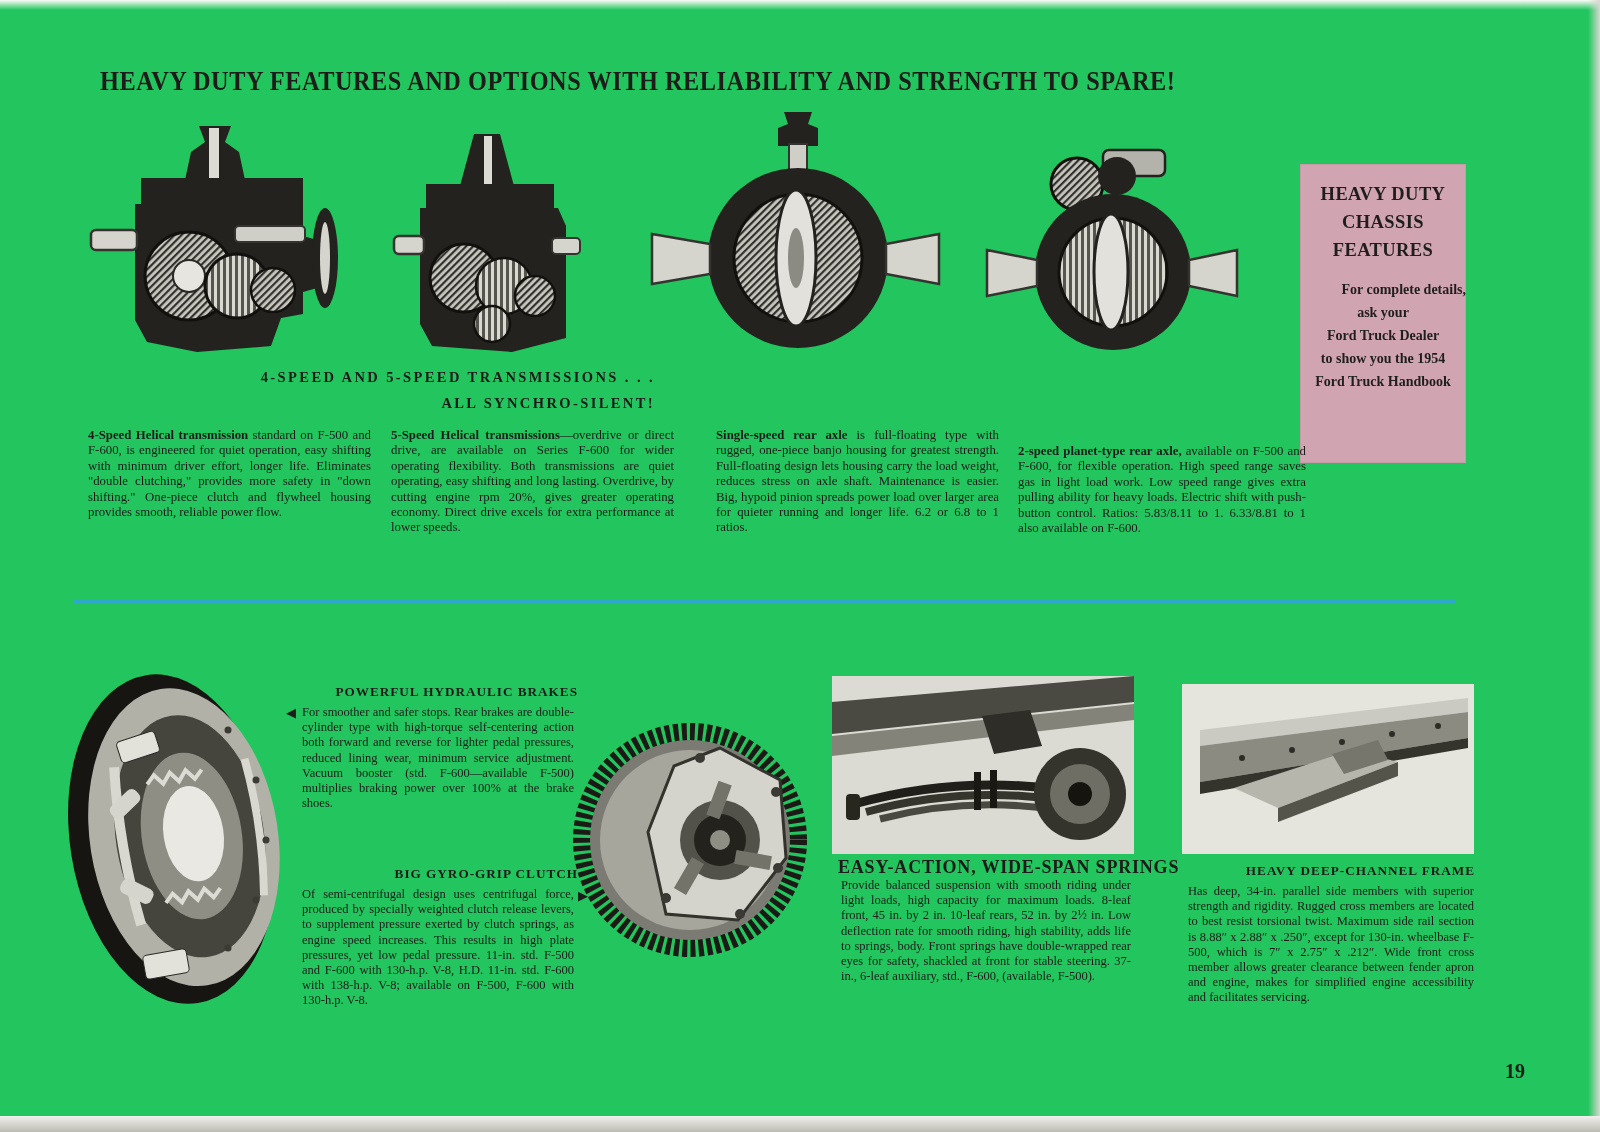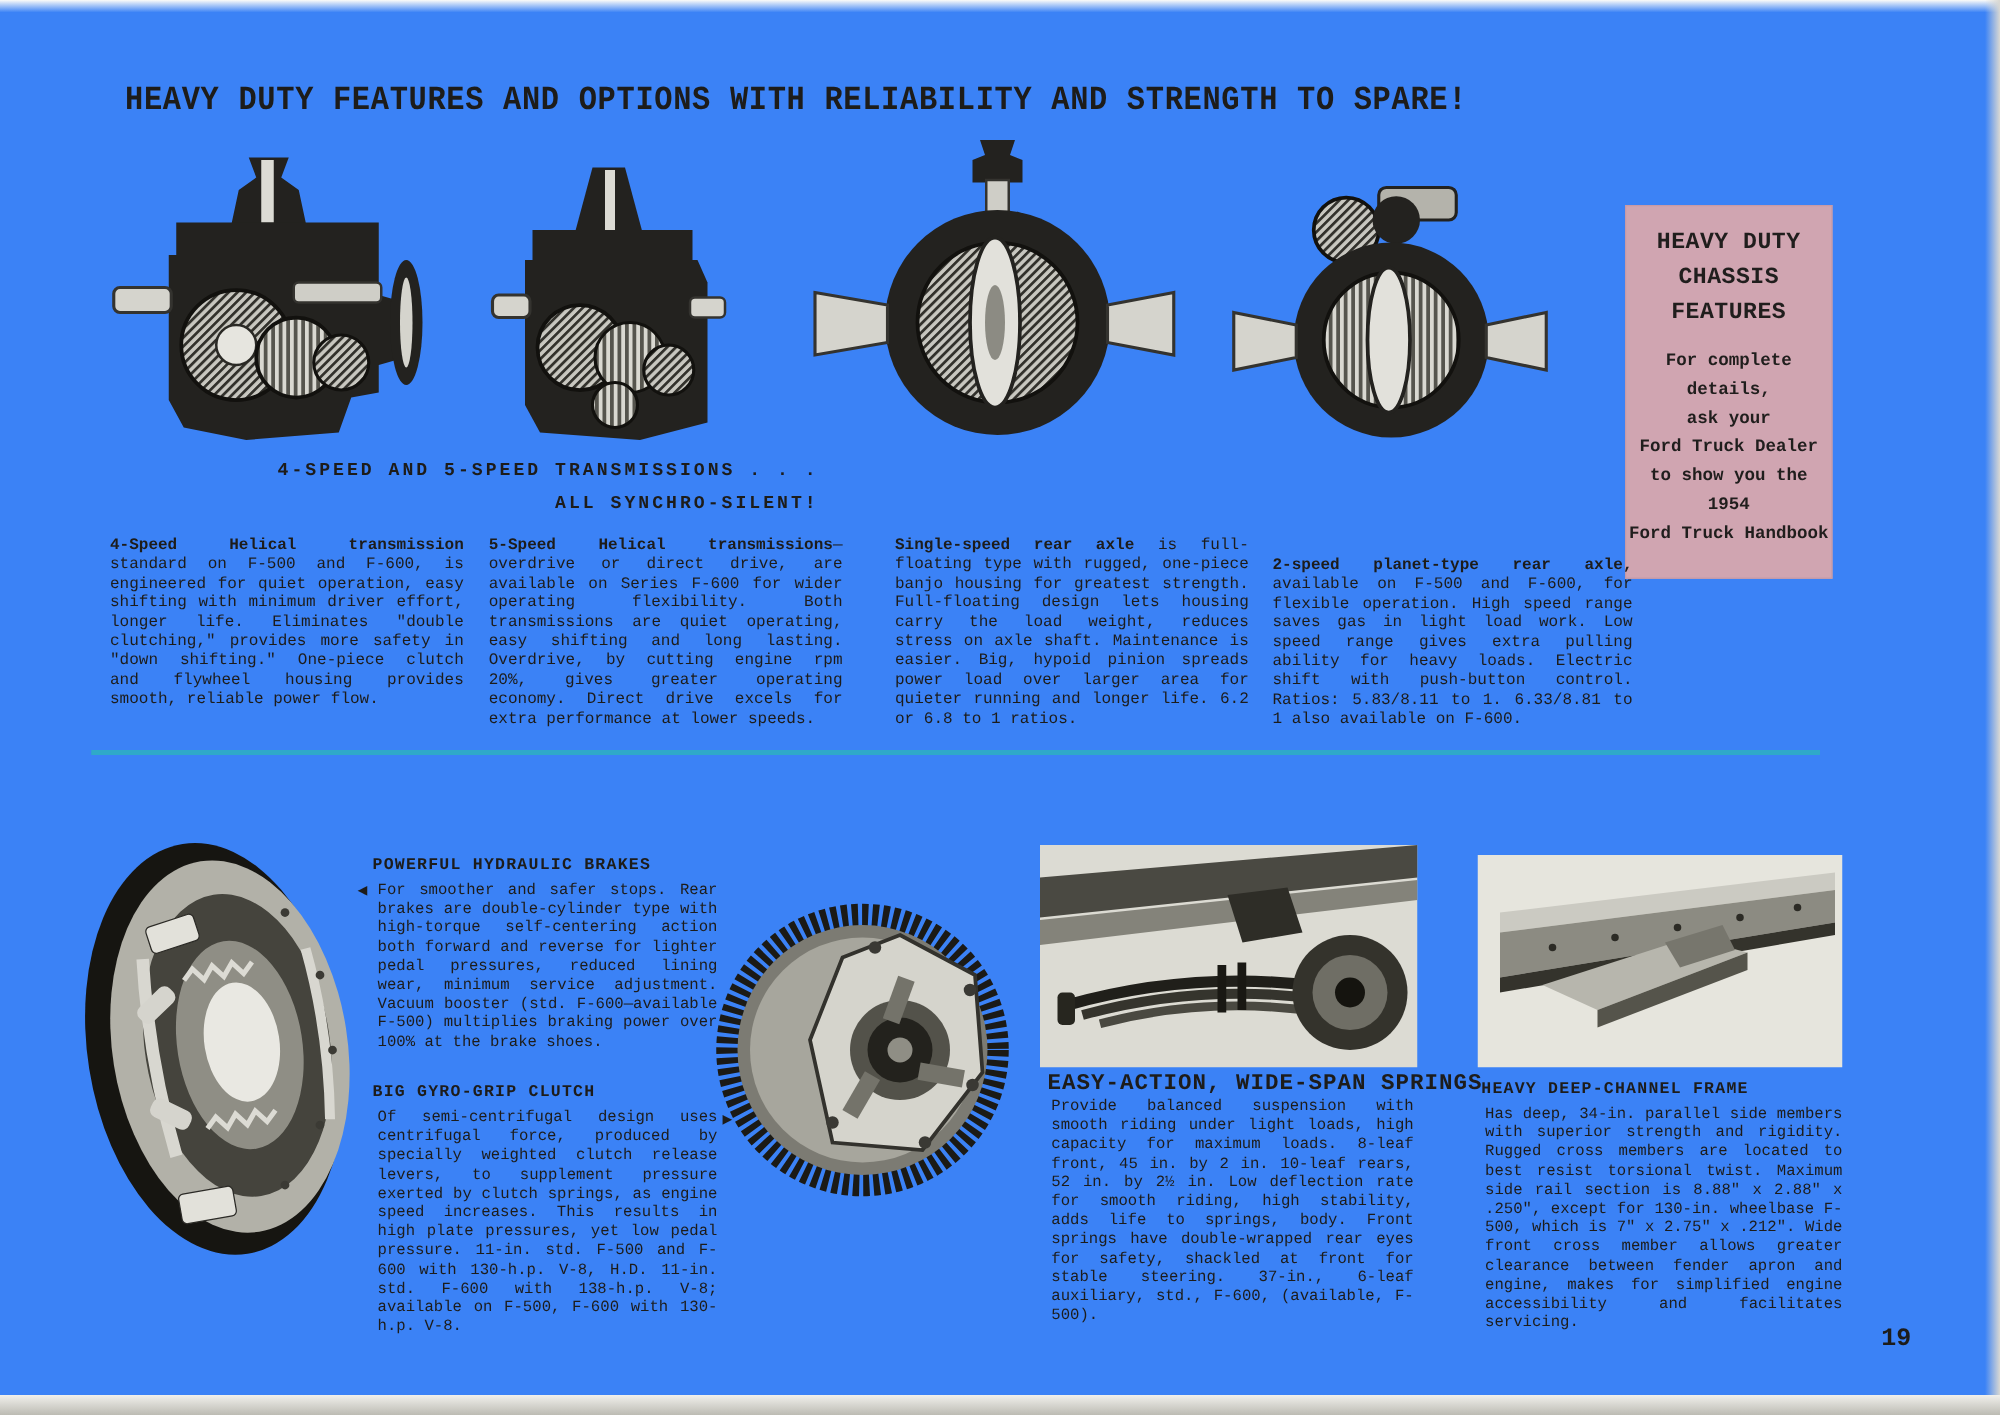--- a/index.html
+++ b/index.html
@@ -1,34 +1,34 @@
 <!DOCTYPE html>
 <html><head>
 <meta charset="utf-8">
 <style>
   * { margin:0; padding:0; box-sizing:border-box; }
   html,body { background:#9a9994; }
   .page {
     position:relative; width:1600px; height:1132px; margin:0 auto;
-    background:#3b82f6; overflow:hidden;
-    font-family:Liberation Mono, monospace; color:#1d1c1a;
+    background:#22c55e; overflow:hidden;
+    font-family:Liberation Serif, serif; color:#1d1c1a;
   }
   .abs { position:absolute; }
   .headline {
     font-weight:bold; font-size:27px; letter-spacing:.6px;
     transform:scaleX(.9); transform-origin:left center; white-space:nowrap;
   }
   .sechead {
     font-weight:bold; font-size:14.5px; letter-spacing:2.4px;
     text-align:right; line-height:26px; white-space:nowrap;
   }
   .sechead div { white-space:nowrap; }
   .col { font-size:12.8px; line-height:15.4px; text-align:justify; }
   .col .lead { font-weight:bold; }
-  .subhead { font-weight:bold; font-size:13.2px; letter-spacing:1px; text-align:left; white-space:nowrap; }
+  .subhead { font-weight:bold; font-size:13.2px; letter-spacing:1px; text-align:right; white-space:nowrap; }
   .body2 { font-size:12.5px; line-height:15.2px; text-align:justify; }
   .pinkbox { background:#d0a5b1; text-align:center; box-shadow:0 0 0 1px #c79aa7 inset; }
   .pinkbox .t { font-weight:bold; font-size:18.5px; line-height:28px; letter-spacing:.4px; color:#201e1d; }
   .pinkbox .b { font-weight:bold; font-size:14px; line-height:23px; color:#201e1d; }
   .divider { background:#2fa9c9; }
   .pointer { font-size:13px; color:#1d1c1a; line-height:15px; }
   .pagenum { font-weight:bold; font-size:20px; }
   .illus svg { display:block; width:100%; height:100%; }
   .edge-bottom { left:0; top:1116px; width:1600px; height:16px;
     background:linear-gradient(#f1f0ec, #bcbbb3); }
@@ -112,21 +112,21 @@
       <ellipse cx="126" cy="140" rx="17" ry="58" fill="#e2e1db" stroke="#23221f" stroke-width="3"></ellipse>
       <path d="M2 118 L52 128 L52 154 L2 164 Z" fill="#d5d4cd" stroke="#34332f" stroke-width="2.5"></path>
       <path d="M252 118 L204 128 L204 154 L252 164 Z" fill="#d5d4cd" stroke="#34332f" stroke-width="2.5"></path>
     </svg>
   </div>
 
   <div class="abs pinkbox" style="left:1300px; top:164px; width:166px; height:299px; padding-top:16px;">
     <div class="t">HEAVY DUTY</div>
     <div class="t">CHASSIS</div>
     <div class="t">FEATURES</div>
-    <div class="b" style="margin-top:14px;">For complete details,</div>
+    <div class="b" style="margin-top:14px;text-align:right;">For complete details,</div>
     <div class="b">ask your</div>
     <div class="b">Ford Truck Dealer</div>
     <div class="b">to show you the 1954</div>
     <div class="b">Ford Truck Handbook</div>
   </div>
 
   <div class="abs sechead" style="left:95px; top:364px; width:560px;">
     <div>4-SPEED AND 5-SPEED TRANSMISSIONS . . .</div>
     <div>ALL SYNCHRO-SILENT!</div>
   </div>

